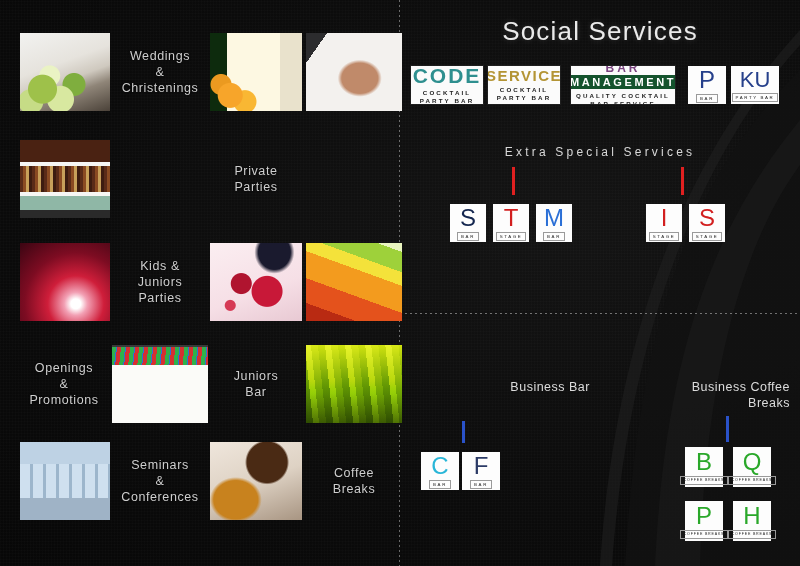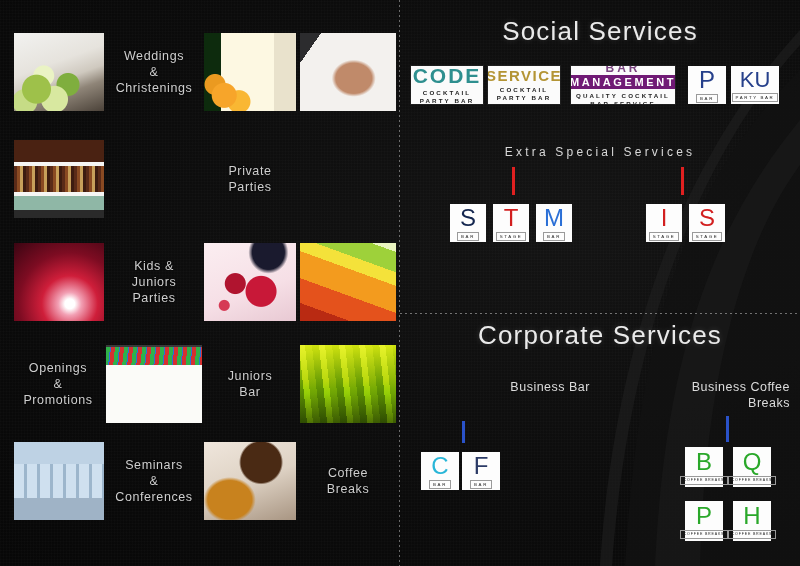--- a/index.html
+++ b/index.html
@@ -33,21 +33,21 @@
     background-image: linear-gradient(to bottom, rgba(255,255,255,.38) 50%, transparent 50%);
     background-size: 1px 5px;
   }
   .h-divider {
     position: absolute; left: 400px; right: 0; top: 313px; height: 1px;
     background-image: linear-gradient(to right, rgba(255,255,255,.40) 50%, transparent 50%);
     background-size: 5px 1px;
   }
 
   
-  #left { position: absolute; left: 6px; top: 0; width: 399px; height: 557px; }
+  #left { position: absolute; left: 12px; top: 0; width: 399px; height: 557px; }
   .cell { position: absolute; }
   .photo { background-size: cover; background-position: center; }
   .caption {
     color: #cfcfcf;
     font-size: 12.5px;
     line-height: 16px;
     letter-spacing: .6px;
     text-align: center;
     display: flex; flex-direction: column; align-items: center; justify-content: center;
     height: 100%;
@@ -90,21 +90,21 @@
     font-size: 17px; font-weight: 700; letter-spacing: 5px;
     line-height: 1; white-space: nowrap;
   }
   .lc-sub {
     font-size: 6.2px; font-weight: 700; letter-spacing: 2.1px;
     color: #1c1c1c; line-height: 8px; text-align: center; margin-top: 3px;
     white-space: nowrap;
   }
   .lc-band {
     font-size: 11px; font-weight: 700; letter-spacing: 2.6px;
-    color: #fff; background: #701a75; padding: 1px 4px; margin-top: 1px;
+    color: #fff; background: #14532d; padding: 1px 4px; margin-top: 1px;
     white-space: nowrap;
   }
   
   .mark-card {
     position: absolute; background: #fdfdfd;
     display: flex; flex-direction: column; align-items: center; justify-content: center;
   }
   .mk-letter {
     font-size: 24px; font-weight: 400; line-height: 1;
     font-family: "Liberation Sans", sans-serif;
@@ -314,21 +314,20 @@
 
     <div class="mark-card" style="left:246px;top:204px;width:36px;height:38px;">
       <div class="mk-letter" style="color:#d21f1f;">I</div>
       <div class="mk-box">STAGE</div>
     </div>
     <div class="mark-card" style="left:289px;top:204px;width:36px;height:38px;">
       <div class="mk-letter" style="color:#d21f1f;">S</div>
       <div class="mk-box">STAGE</div>
     </div>
 
-    <div class="section-title" style="top:320px;">Corporate  Services</div>
 
     <div class="group-label" style="left:10px;top:379px;width:180px;">
       <div>Business Bar</div>
     </div>
     <div class="group-label" style="left:230px;top:379px;width:160px;">
       <div>Business Coffee</div>
       <div>Breaks</div>
     </div>
 
     <div class="accent-bar blue" style="left:62px;top:421px;height:22px;"></div>

